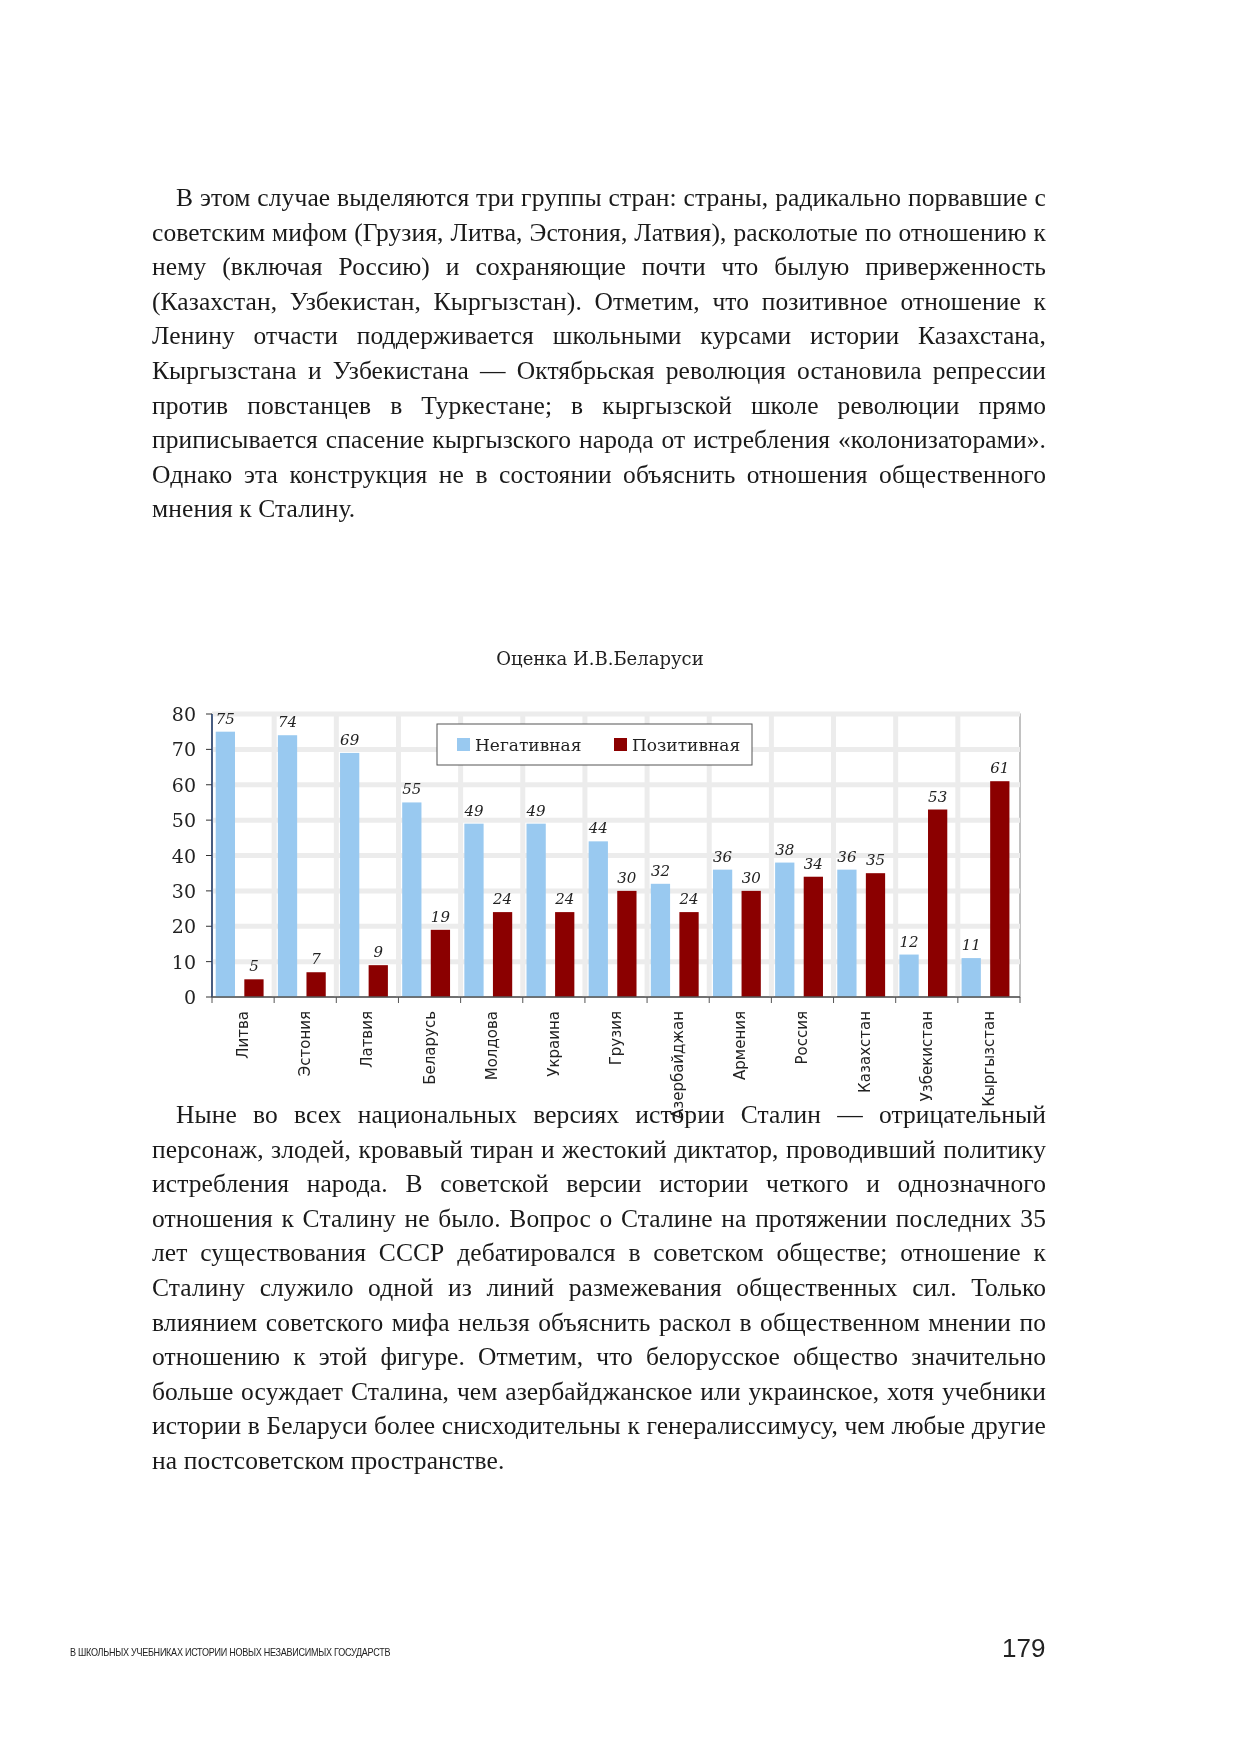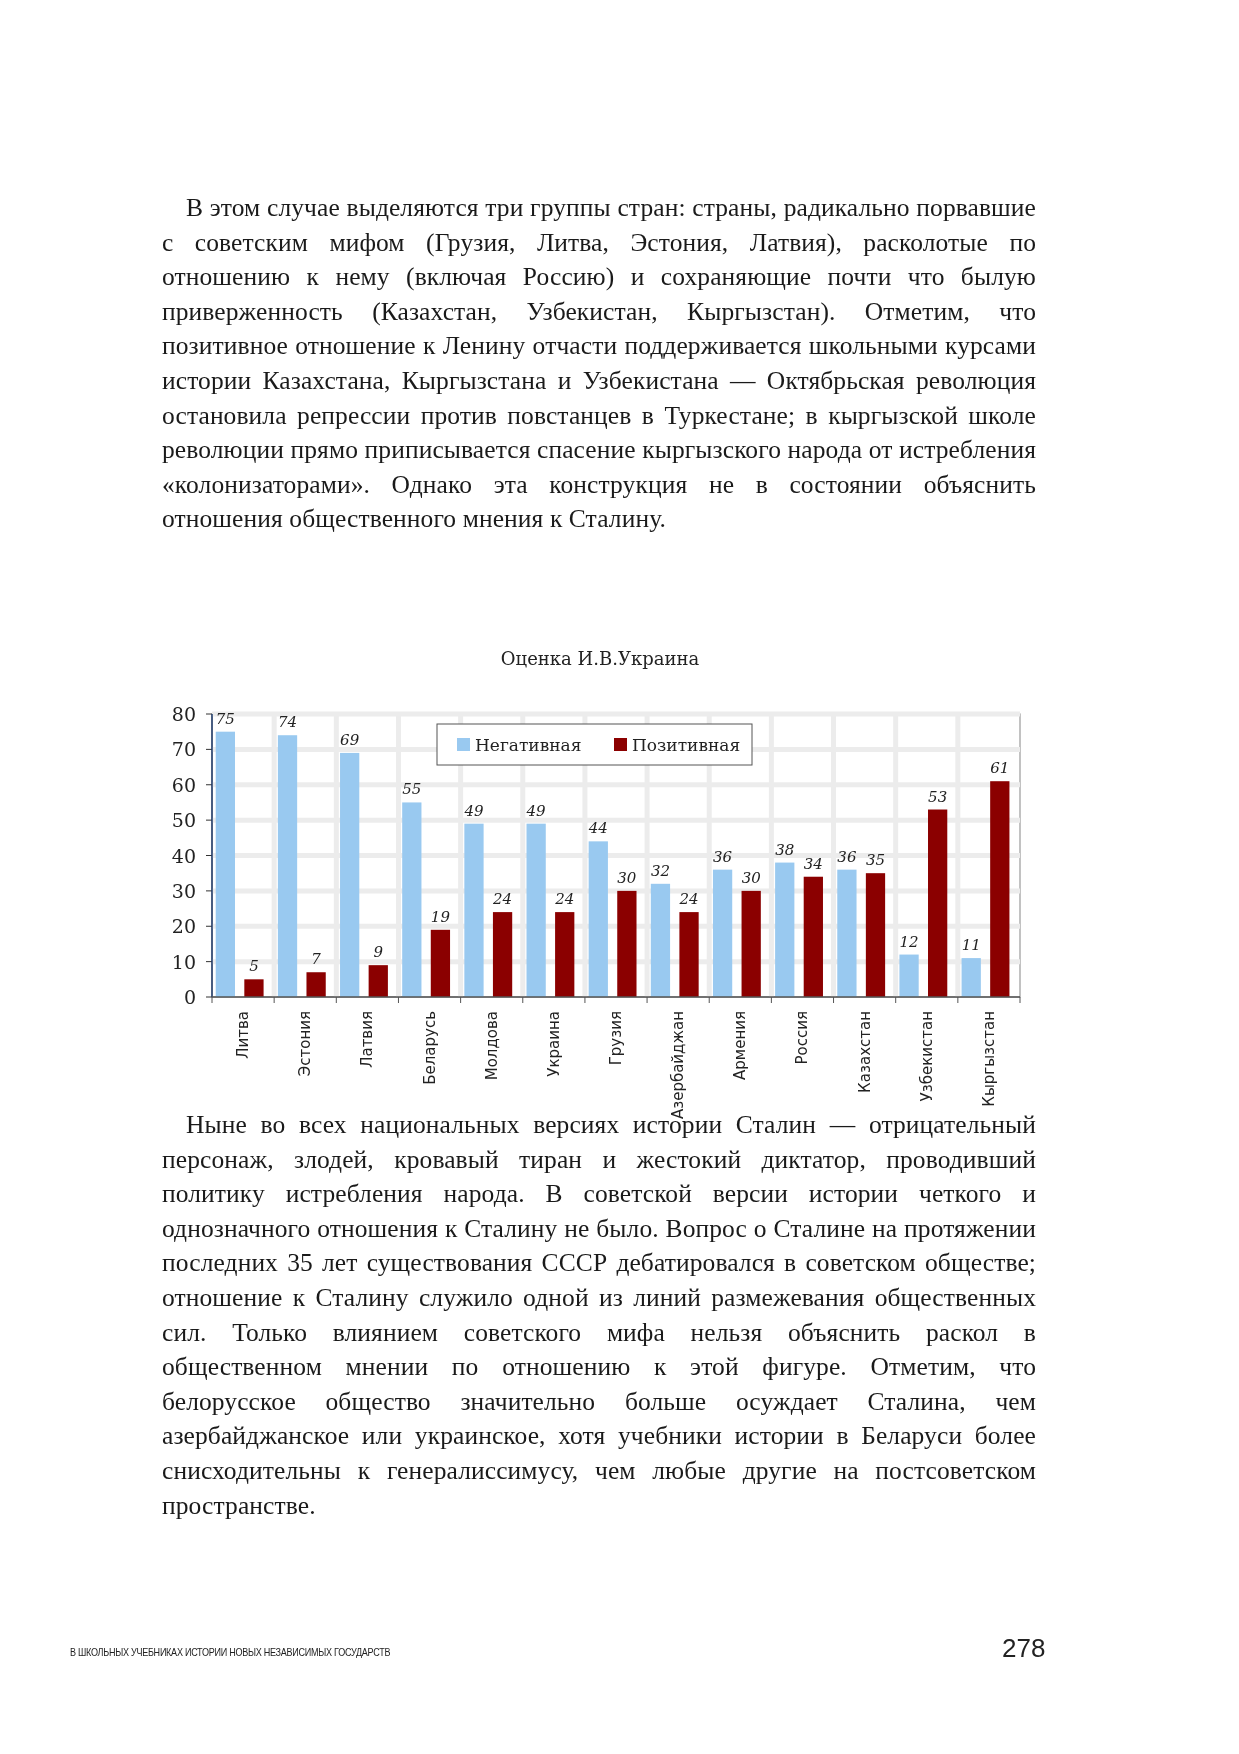--- a/index.html
+++ b/index.html
@@ -1,37 +1,37 @@
 <!DOCTYPE html>
 <html><head>
 <meta charset="utf-8">
 <style>
   html, body { margin:0; padding:0; background:#ffffff; }
   body { width:1239px; height:1754px; position:relative; overflow:hidden;
          font-family:"Liberation Serif","DejaVu Serif",serif; color:#1a1a1a; }
   .para { position:absolute; left:148px; width:902px; font-size:25.5px; line-height:34.6px;
           text-align:justify; font-family:"Liberation Serif","DejaVu Serif",serif; letter-spacing:0.1px; }
-  .para p { margin:14px; text-indent:24px; }
+  .para p { margin:4px; text-indent:24px; }
   #p1 { top:177px; }
   #p2 { top:1094px; }
   #chart-title { position:absolute; top:648px; left:0; width:1200px; text-align:center;
                  font-size:18px; font-family:"DejaVu Serif",serif; color:#222; }
   #chart { position:absolute; left:0; top:0; }
   .footer-left { position:absolute; left:70px; top:1646px; font-size:10.5px; letter-spacing:-0.3px;
                  font-family:"Liberation Sans",sans-serif; color:#222; transform:scaleX(0.86); transform-origin:left; }
   .page-num { position:absolute; left:1002px; top:1633px; font-size:26px; font-family:"Liberation Sans",sans-serif; color:#222; }
 </style>
 </head>
 <body>
 
 <div class="para" id="p1">
     <p>В этом случае выделяются три группы стран: страны, радикально порвавшие с советским мифом (Грузия, Литва, Эстония, Латвия), расколотые по отношению к нему (включая Россию) и сохраняющие почти что былую приверженность (Казахстан, Узбекистан, Кыргызстан). Отметим, что позитивное отношение к Ленину отчасти поддерживается школьными курсами истории Казахстана, Кыргызстана и Узбекистана — Октябрьская революция остановила репрессии против повстанцев в Туркестане; в кыргызской школе революции прямо приписывается спасение кыргызского народа от истребления «колонизаторами». Однако эта конструкция не в состоянии объяснить отношения общественного мнения к Сталину.</p>
   </div>
 
-<div id="chart-title">Оценка И.В.Украина</div>
+<div id="chart-title">Оценка И.В.Беларуси</div>
 
 <svg id="chart" width="1239" height="1120">
     <rect x="212" y="714" width="808" height="283" fill="#ffffff" stroke="#9a9a9a" stroke-width="1.2"></rect>
     <line x1="274.15384615384613" y1="714" x2="274.15384615384613" y2="997" stroke="#ececec" stroke-width="5"></line>
     <line x1="336.3076923076923" y1="714" x2="336.3076923076923" y2="997" stroke="#ececec" stroke-width="5"></line>
     <line x1="398.46153846153845" y1="714" x2="398.46153846153845" y2="997" stroke="#ececec" stroke-width="5"></line>
     <line x1="460.61538461538464" y1="714" x2="460.61538461538464" y2="997" stroke="#ececec" stroke-width="5"></line>
     <line x1="522.7692307692307" y1="714" x2="522.7692307692307" y2="997" stroke="#ececec" stroke-width="5"></line>
     <line x1="584.9230769230769" y1="714" x2="584.9230769230769" y2="997" stroke="#ececec" stroke-width="5"></line>
     <line x1="647.0769230769231" y1="714" x2="647.0769230769231" y2="997" stroke="#ececec" stroke-width="5"></line>
@@ -152,13 +152,13 @@
     <text x="475" y="751" font-size="17" fill="#222" font-family="DejaVu Serif, serif">Негативная</text>
     <rect x="614" y="738" width="13" height="13" fill="#8b0000"></rect>
     <text x="632" y="751" font-size="17" fill="#222" font-family="DejaVu Serif, serif">Позитивная</text>
   </svg>
 
 <div class="para" id="p2">
     <p>Ныне во всех национальных версиях истории Сталин — отрицательный персонаж, злодей, кровавый тиран и жестокий диктатор, проводивший политику истребления народа. В советской версии истории четкого и однозначного отношения к Сталину не было. Вопрос о Сталине на протяжении последних 35 лет существования СССР дебатировался в советском обществе; отношение к Сталину служило одной из линий размежевания общественных сил. Только влиянием советского мифа нельзя объяснить раскол в общественном мнении по отношению к этой фигуре. Отметим, что белорусское общество значительно больше осуждает Сталина, чем азербайджанское или украинское, хотя учебники истории в Беларуси более снисходительны к генералиссимусу, чем любые другие на постсоветском пространстве.</p>
   </div>
 
 <div class="footer-left">В ШКОЛЬНЫХ УЧЕБНИКАХ ИСТОРИИ НОВЫХ НЕЗАВИСИМЫХ ГОСУДАРСТВ</div>
-<div class="page-num">278</div>
+<div class="page-num">179</div>
 
 </body></html>

